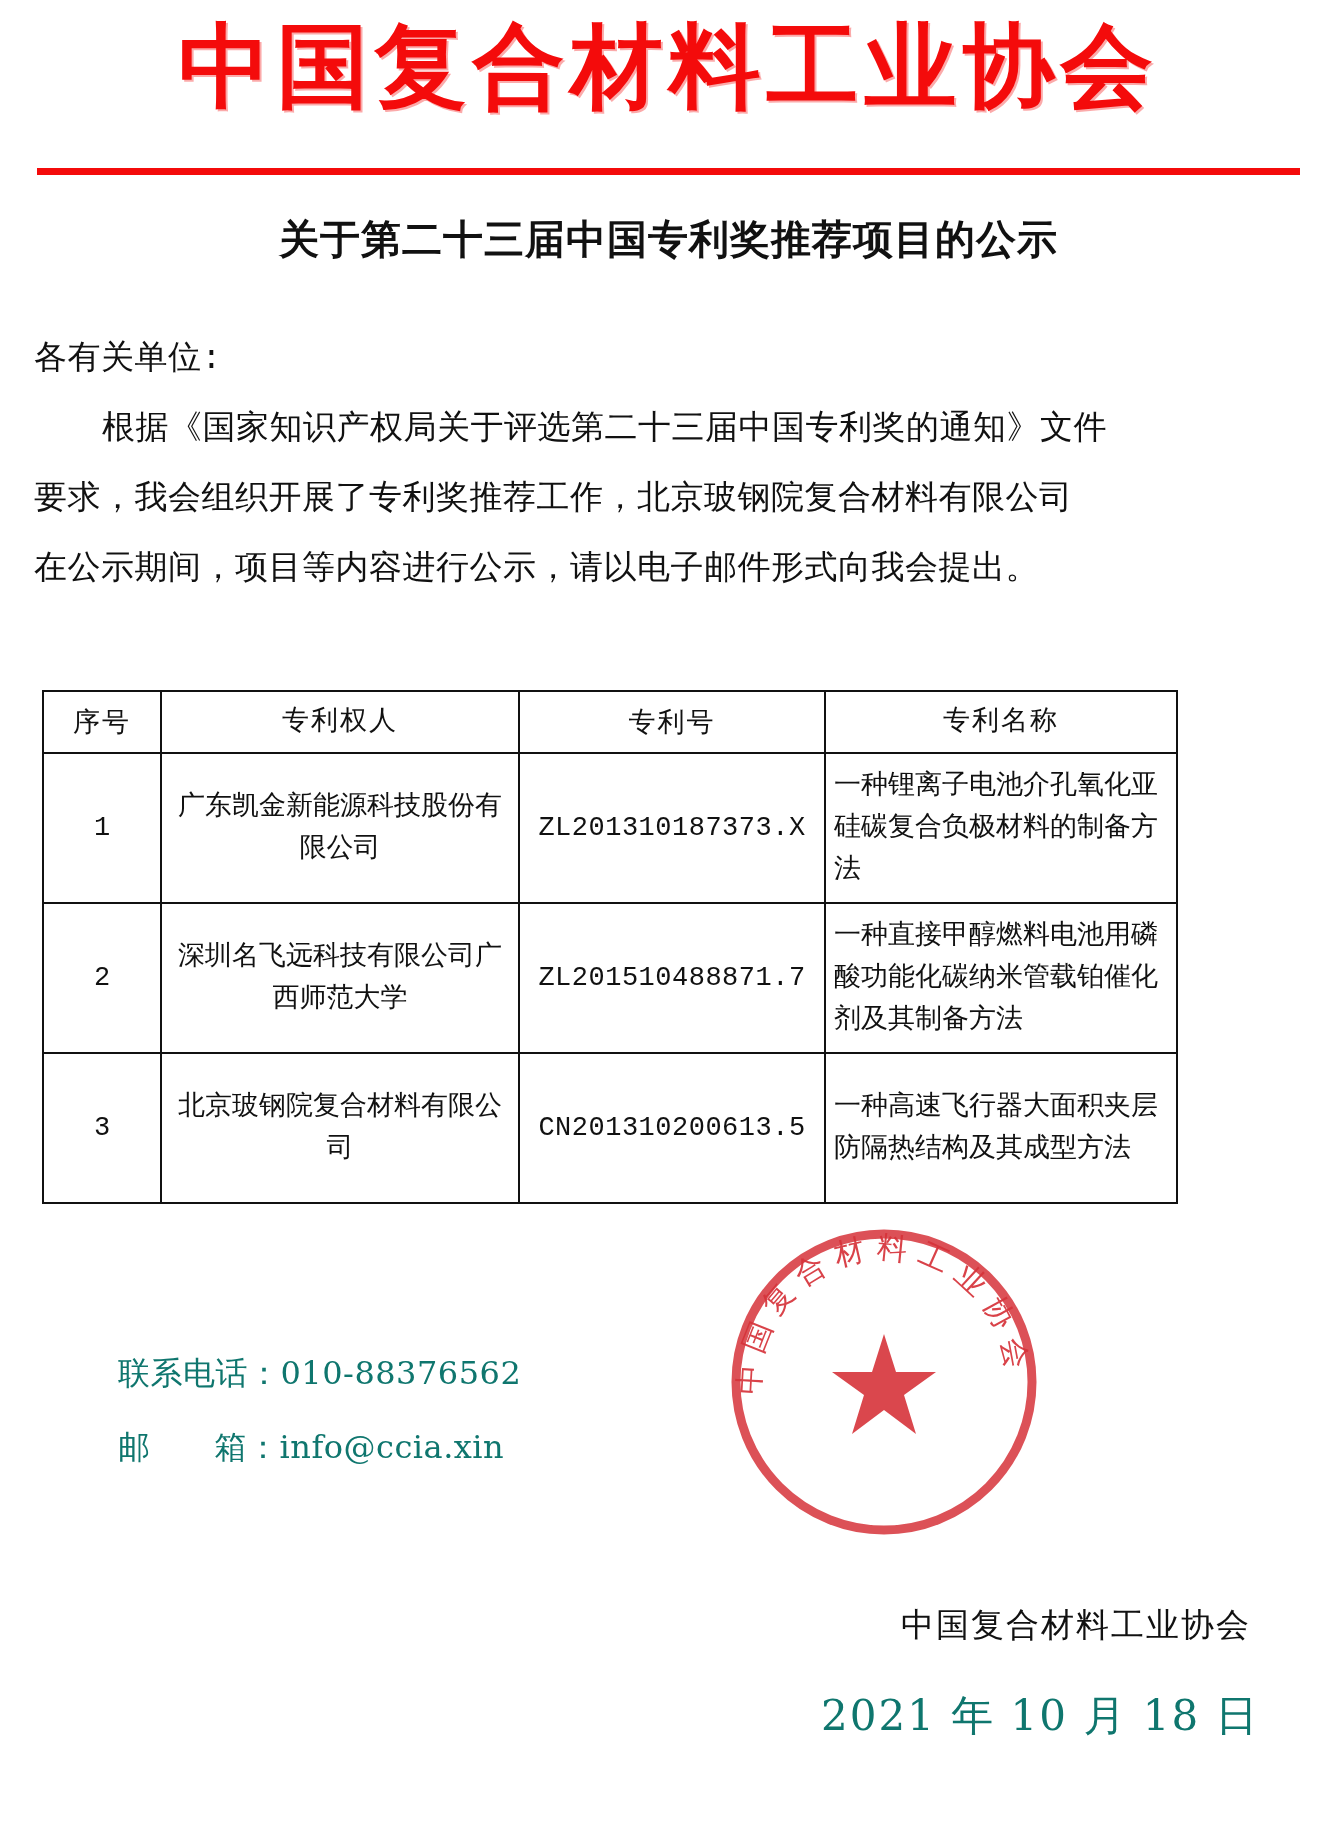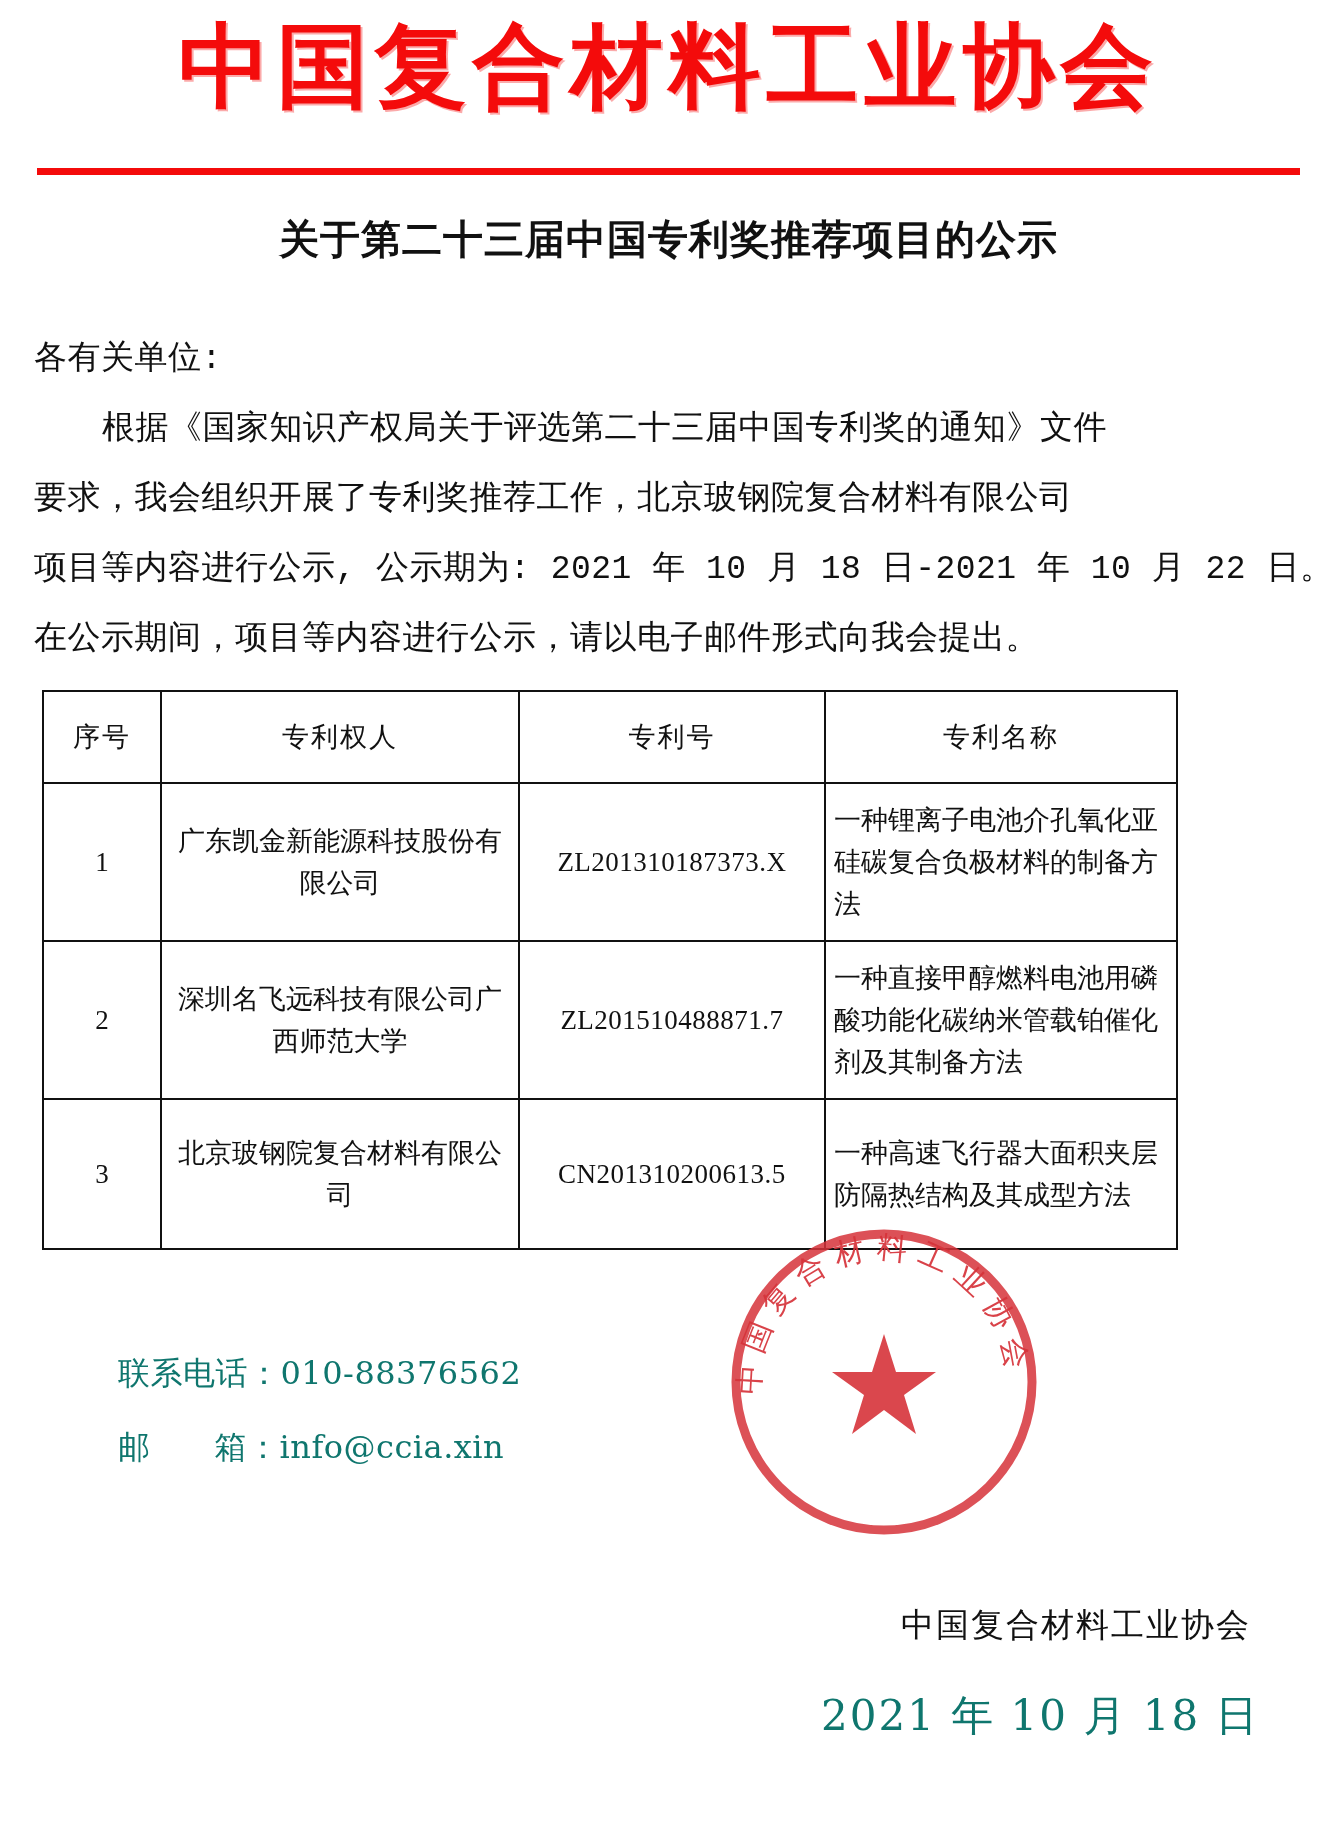--- a/index.html
+++ b/index.html
@@ -92,22 +92,22 @@
     width: 1062px;
   }
   table.patent-table {
     border-collapse: collapse;
     width: 1062px;
     table-layout: fixed;
   }
   table.patent-table td,
   table.patent-table th {
     border: 2px solid #111;
-    padding: 15px 8px;
-    font-family: Liberation Serif, serif;
+    padding: 0 8px;
+    font-family: Liberation Mono, monospace;
     font-size: 27px;
     color: #111;
     vertical-align: middle;
   }
   table.patent-table thead th {
     font-weight: normal;
     text-align: center;
     height: 60px;
     letter-spacing: 2px;
   }
@@ -179,21 +179,20 @@
     <div class="letterhead-title">中国复合材料工业协会</div>
   </div>
   <div class="letterhead-rule"></div>
 
   <div class="doc-title">关于第二十三届中国专利奖推荐项目的公示</div>
 
   <div class="body-block">
     <div class="body-line">各有关单位:</div>
     <div class="body-line indent">根据《国家知识产权局关于评选第二十三届中国专利奖的通知》文件</div>
     <div class="body-line">要求，我会组织开展了专利奖推荐工作，北京玻钢院复合材料有限公司</div>
-    <div class="body-line">项目等内容进行公示, 公示期为: 2021 年 10 月 18 日-2021 年 10 月 22 日。</div>
     <div class="body-line">在公示期间，项目等内容进行公示，请以电子邮件形式向我会提出。</div>
   </div>
 
   <div class="tbl-wrap">
     <table class="patent-table">
       <thead>
         <tr>
           <th class="col-idx">序号</th>
           <th class="col-owner">专利权人</th>
           <th class="col-num">专利号</th>

